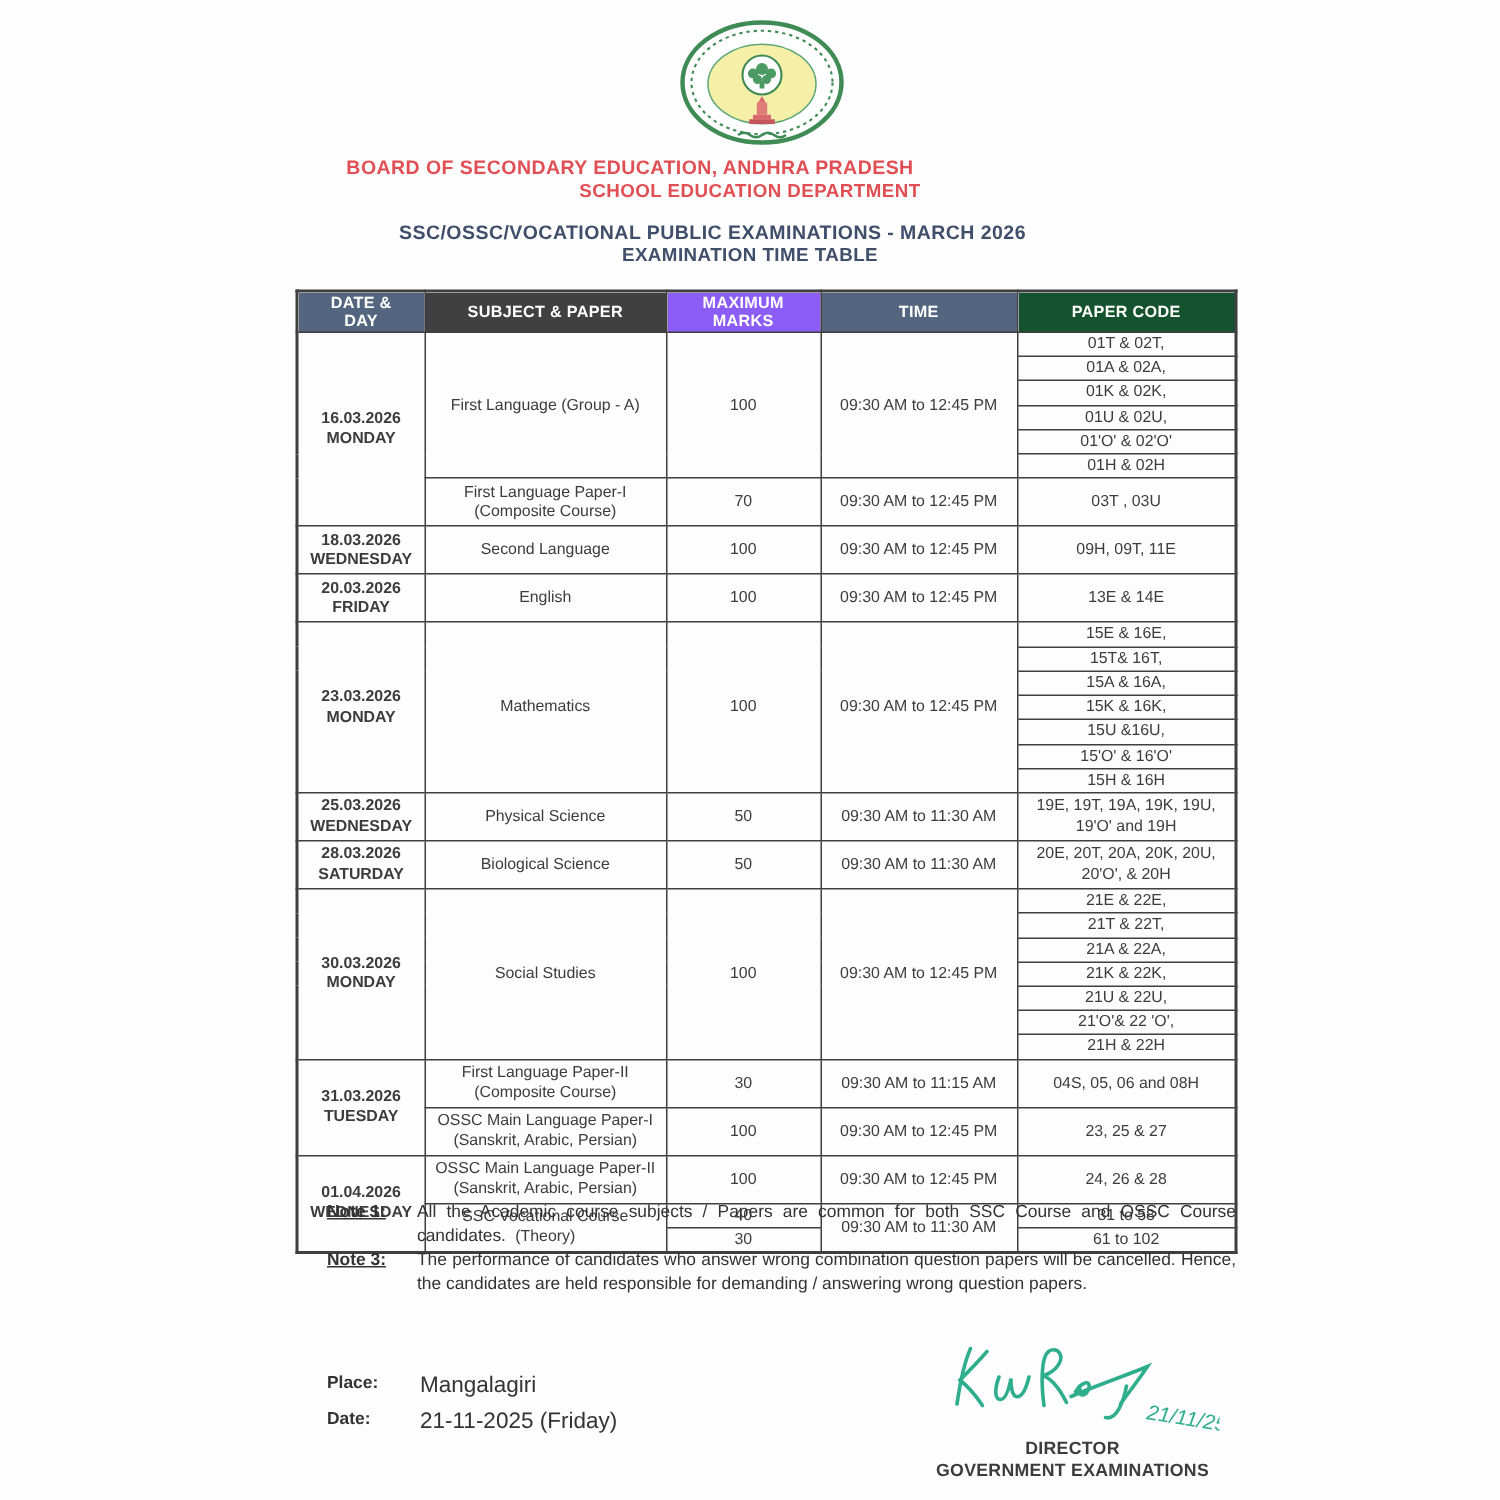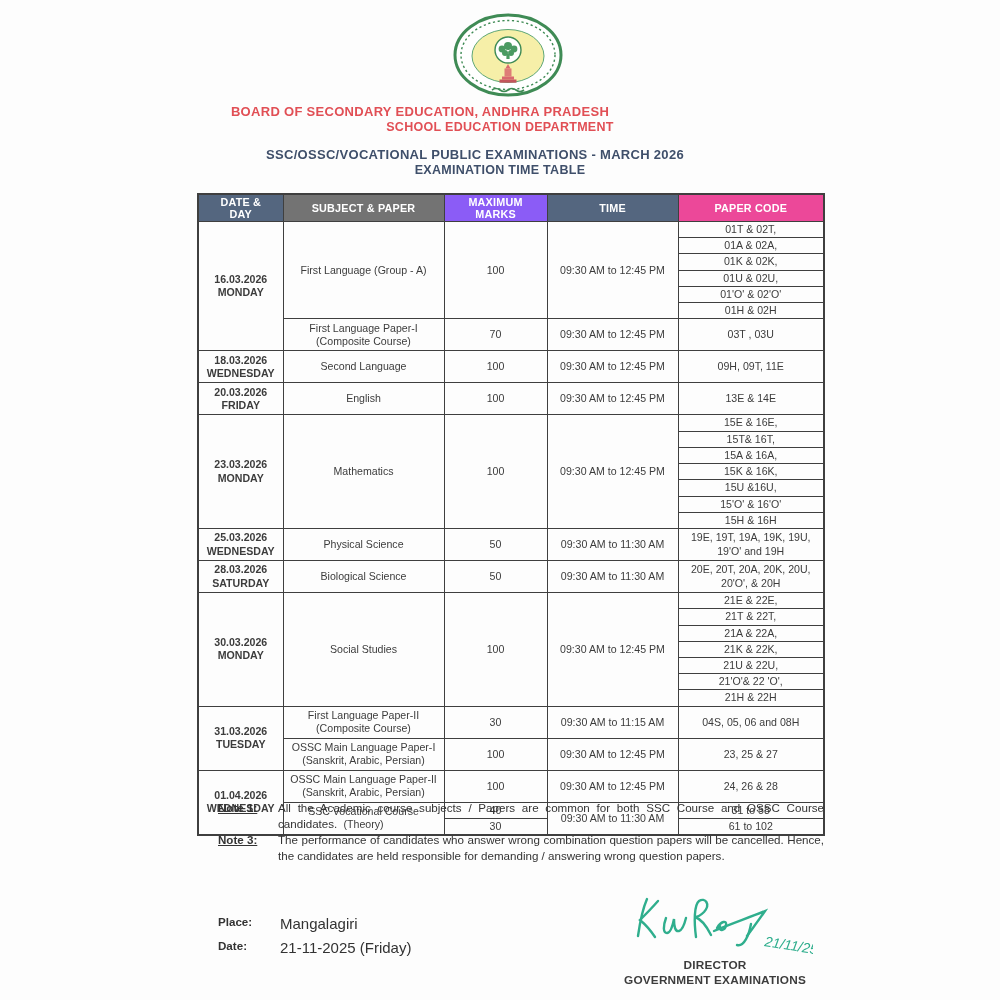--- a/index.html
+++ b/index.html
@@ -79,24 +79,24 @@
       <colgroup>
         <col style="width:85px">
           <col style="width:161px">
           <col style="width:103px">
           <col style="width:131px">
           <col style="width:146px">
       </colgroup>
       <thead>
         <tr>
             <th style="background: rgb(84, 102, 127);">DATE &amp; DAY</th>
-            <th style="background: #737373;">SUBJECT &amp; PAPER</th>
+            <th style="background: #404040;">SUBJECT &amp; PAPER</th>
             <th style="background: #8b5cf6;">MAXIMUM MARKS</th>
             <th style="background: rgb(84, 102, 127);">TIME</th>
-            <th style="background: #ec4899;">PAPER CODE</th>
+            <th style="background: #14532d;">PAPER CODE</th>
           </tr>
       </thead>
       <tbody>
           <tr class="code-sub">
             <td class="date-cell" rowspan="7">
               <div class="date-text">16.03.2026</div>
               <div class="day-text">MONDAY</div>
             </td>
             <td class="subject-cell" rowspan="6">
               <div>First Language (Group - A)</div>

